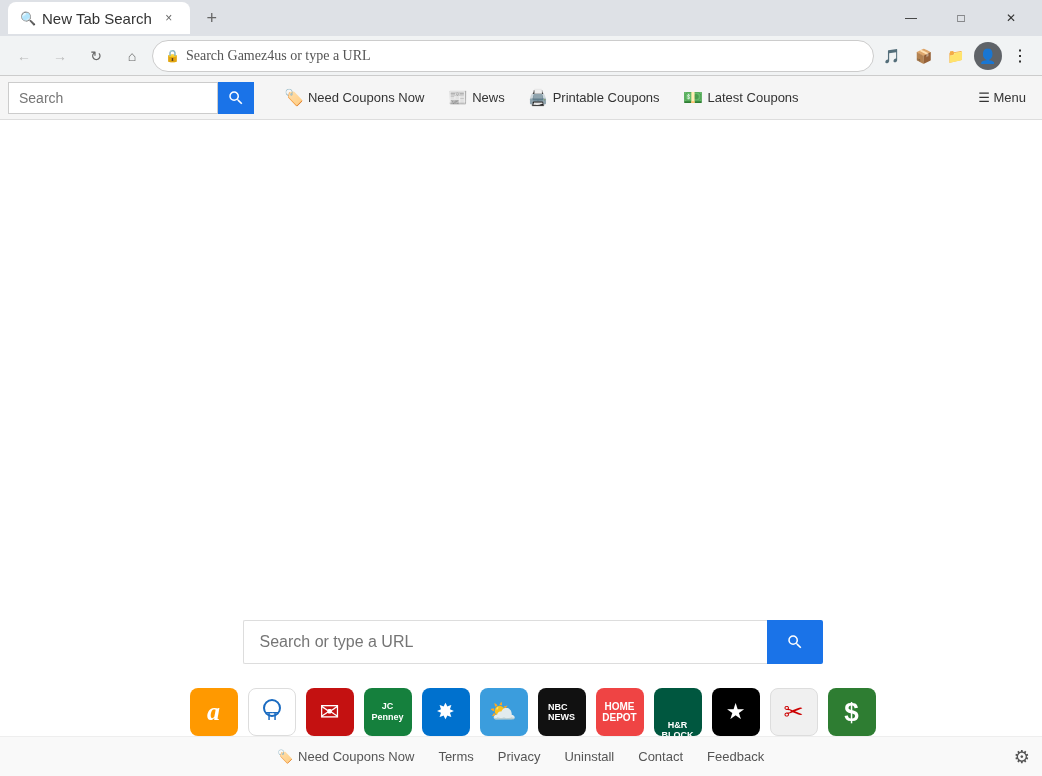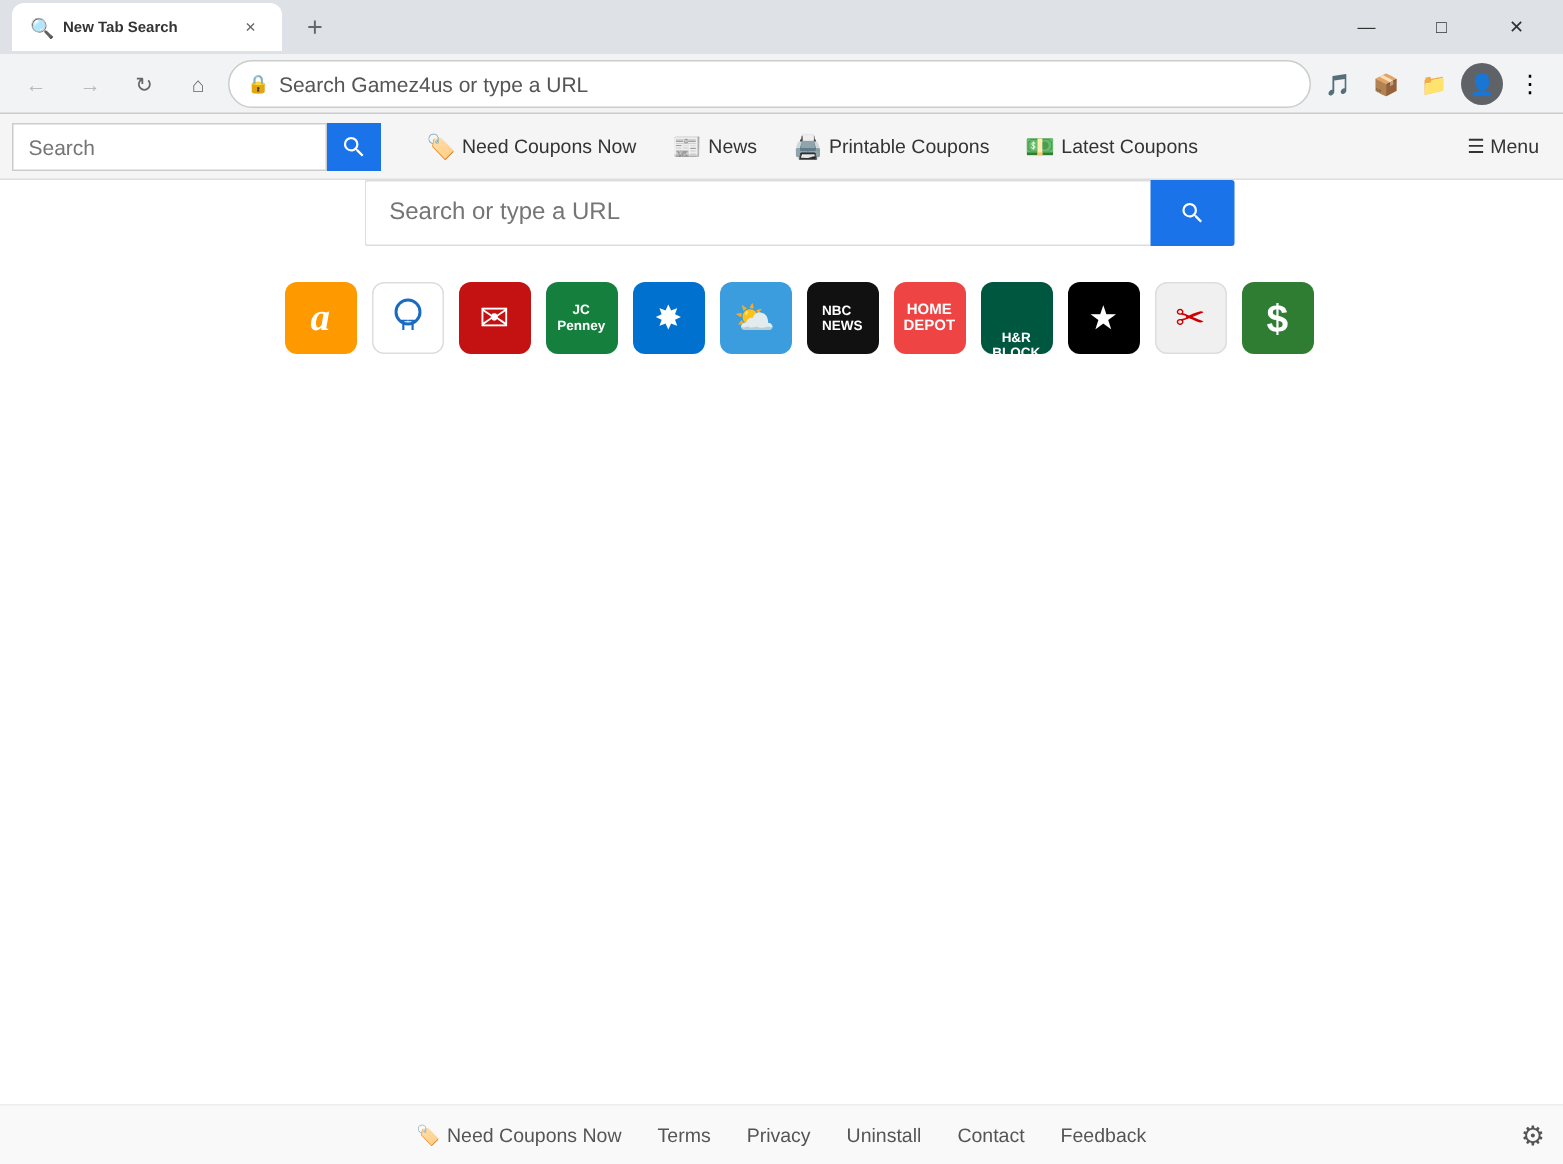--- a/index.html
+++ b/index.html
@@ -3,48 +3,48 @@
   <meta charset="utf-8">
   <style>
     * { margin: 0; padding: 0; box-sizing: border-box; }
     body { font-family: Arial, sans-serif; background: #fff; width: 1042px; height: 776px; overflow: hidden; position: relative; }
 
     
     .browser-chrome { background: #dee1e6; width: 100%; }
     .title-bar { display: flex; align-items: center; height: 36px; padding: 0 8px; gap: 8px; background: #dee1e6; }
     .tab { display: flex; align-items: center; background: #fff; border-radius: 8px 8px 0 0; padding: 0 12px; height: 32px; font-size: 13px; color: #333; gap: 8px; min-width: 180px; max-width: 220px; }
     .tab-icon { width: 14px; height: 14px; }
-    .tab-title { flex: 1; white-space: nowrap; overflow: hidden; text-overflow: ellipsis; font-size: 10px; font-weight: bold; }
+    .tab-title { flex: 1; white-space: nowrap; overflow: hidden; text-overflow: ellipsis; font-size: 15px; }
     .tab-close { cursor: pointer; color: #666; font-size: 12px; width: 18px; height: 18px; display: flex; align-items: center; justify-content: center; border-radius: 50%; }
     .tab-new { background: none; border: none; cursor: pointer; font-size: 18px; color: #666; width: 28px; height: 28px; display: flex; align-items: center; justify-content: center; border-radius: 50%; }
 
     .window-controls { display: flex; gap: 4px; margin-left: auto; }
     .win-btn { background: none; border: none; cursor: pointer; color: #333; width: 46px; height: 36px; display: flex; align-items: center; justify-content: center; font-size: 12px; }
 
     .nav-bar { display: flex; align-items: center; background: #f1f3f4; height: 40px; padding: 0 8px; gap: 4px; border-bottom: 1px solid #ccc; }
     .nav-btn { background: none; border: none; cursor: pointer; color: #666; width: 32px; height: 32px; display: flex; align-items: center; justify-content: center; border-radius: 50%; font-size: 14px; }
     .nav-btn.disabled { color: #bbb; cursor: default; }
     .address-bar { flex: 1; display: flex; align-items: center; background: #fff; border: 1px solid #ccc; border-radius: 20px; padding: 0 12px; height: 32px; gap: 6px; font-size: 14px; color: #333; cursor: text; }
-    .address-bar-text { flex: 1; font-size: 14px; color: #555; }
+    .address-bar-text { flex: 1; font-size: 14px; color: #555; font-family: Liberation Serif, serif; }
     .ext-icons { display: flex; gap: 4px; }
     .ext-icon { width: 28px; height: 28px; display: flex; align-items: center; justify-content: center; border-radius: 50%; cursor: pointer; font-size: 14px; }
     .profile-icon { width: 28px; height: 28px; background: #5f6368; border-radius: 50%; display: flex; align-items: center; justify-content: center; color: white; font-size: 14px; cursor: pointer; }
     .menu-icon { width: 28px; height: 28px; display: flex; align-items: center; justify-content: center; cursor: pointer; border-radius: 50%; font-size: 16px; }
 
     
     .page-toolbar { display: flex; align-items: center; background: #f5f5f5; border-bottom: 1px solid #ddd; height: 44px; padding: 0 8px; gap: 8px; }
     .search-input-wrap { display: flex; align-items: flex-start; flex: 0 0 260px; }
     .search-input { border: 1px solid #ccc; padding: 4px 10px; font-size: 14px; height: 32px; width: 210px; outline: none; }
     .search-btn { background: #1a73e8; border: none; cursor: pointer; color: white; width: 36px; height: 32px; display: flex; align-items: center; justify-content: center; }
     .toolbar-link { display: flex; align-items: center; gap: 4px; text-decoration: none; color: #333; font-size: 13px; padding: 4px 8px; cursor: pointer; white-space: nowrap; }
     .toolbar-icon { font-size: 16px; }
     .menu-btn { margin-left: auto; background: none; border: none; cursor: pointer; font-size: 13px; display: flex; align-items: center; gap: 4px; color: #333; padding: 4px 8px; }
 
     
-    .main-content { display: flex; flex-direction: column; align-items: center; justify-content: flex-start; height: calc(776px - 36px - 40px - 44px - 40px); position: relative; padding-left: 23px; }
+    .main-content { display: flex; flex-direction: column; align-items: center; justify-content: flex-end; height: calc(776px - 36px - 40px - 44px - 40px); position: relative; padding-left: 23px; }
 
     
     .search-section { display: flex; flex-direction: column; align-items: center; gap: 24px; }
     .main-search-wrap { display: flex; align-items: center; width: 580px; }
     .main-search-input { flex: 1; height: 44px; border: 1px solid #ddd; border-right: none; padding: 0 16px; font-size: 16px; outline: none; color: #555; border-radius: 2px 0 0 2px; }
     .main-search-btn { background: #1a73e8; border: none; cursor: pointer; color: white; width: 56px; height: 44px; display: flex; align-items: center; justify-content: center; border-radius: 0 2px 2px 0; }
 
     
     .quick-links { display: flex; gap: 10px; align-items: center; flex-wrap: nowrap; }
     .quick-link-item { width: 48px; height: 48px; border-radius: 8px; cursor: pointer; overflow: hidden; display: flex; align-items: center; justify-content: center; flex-shrink: 0; }

